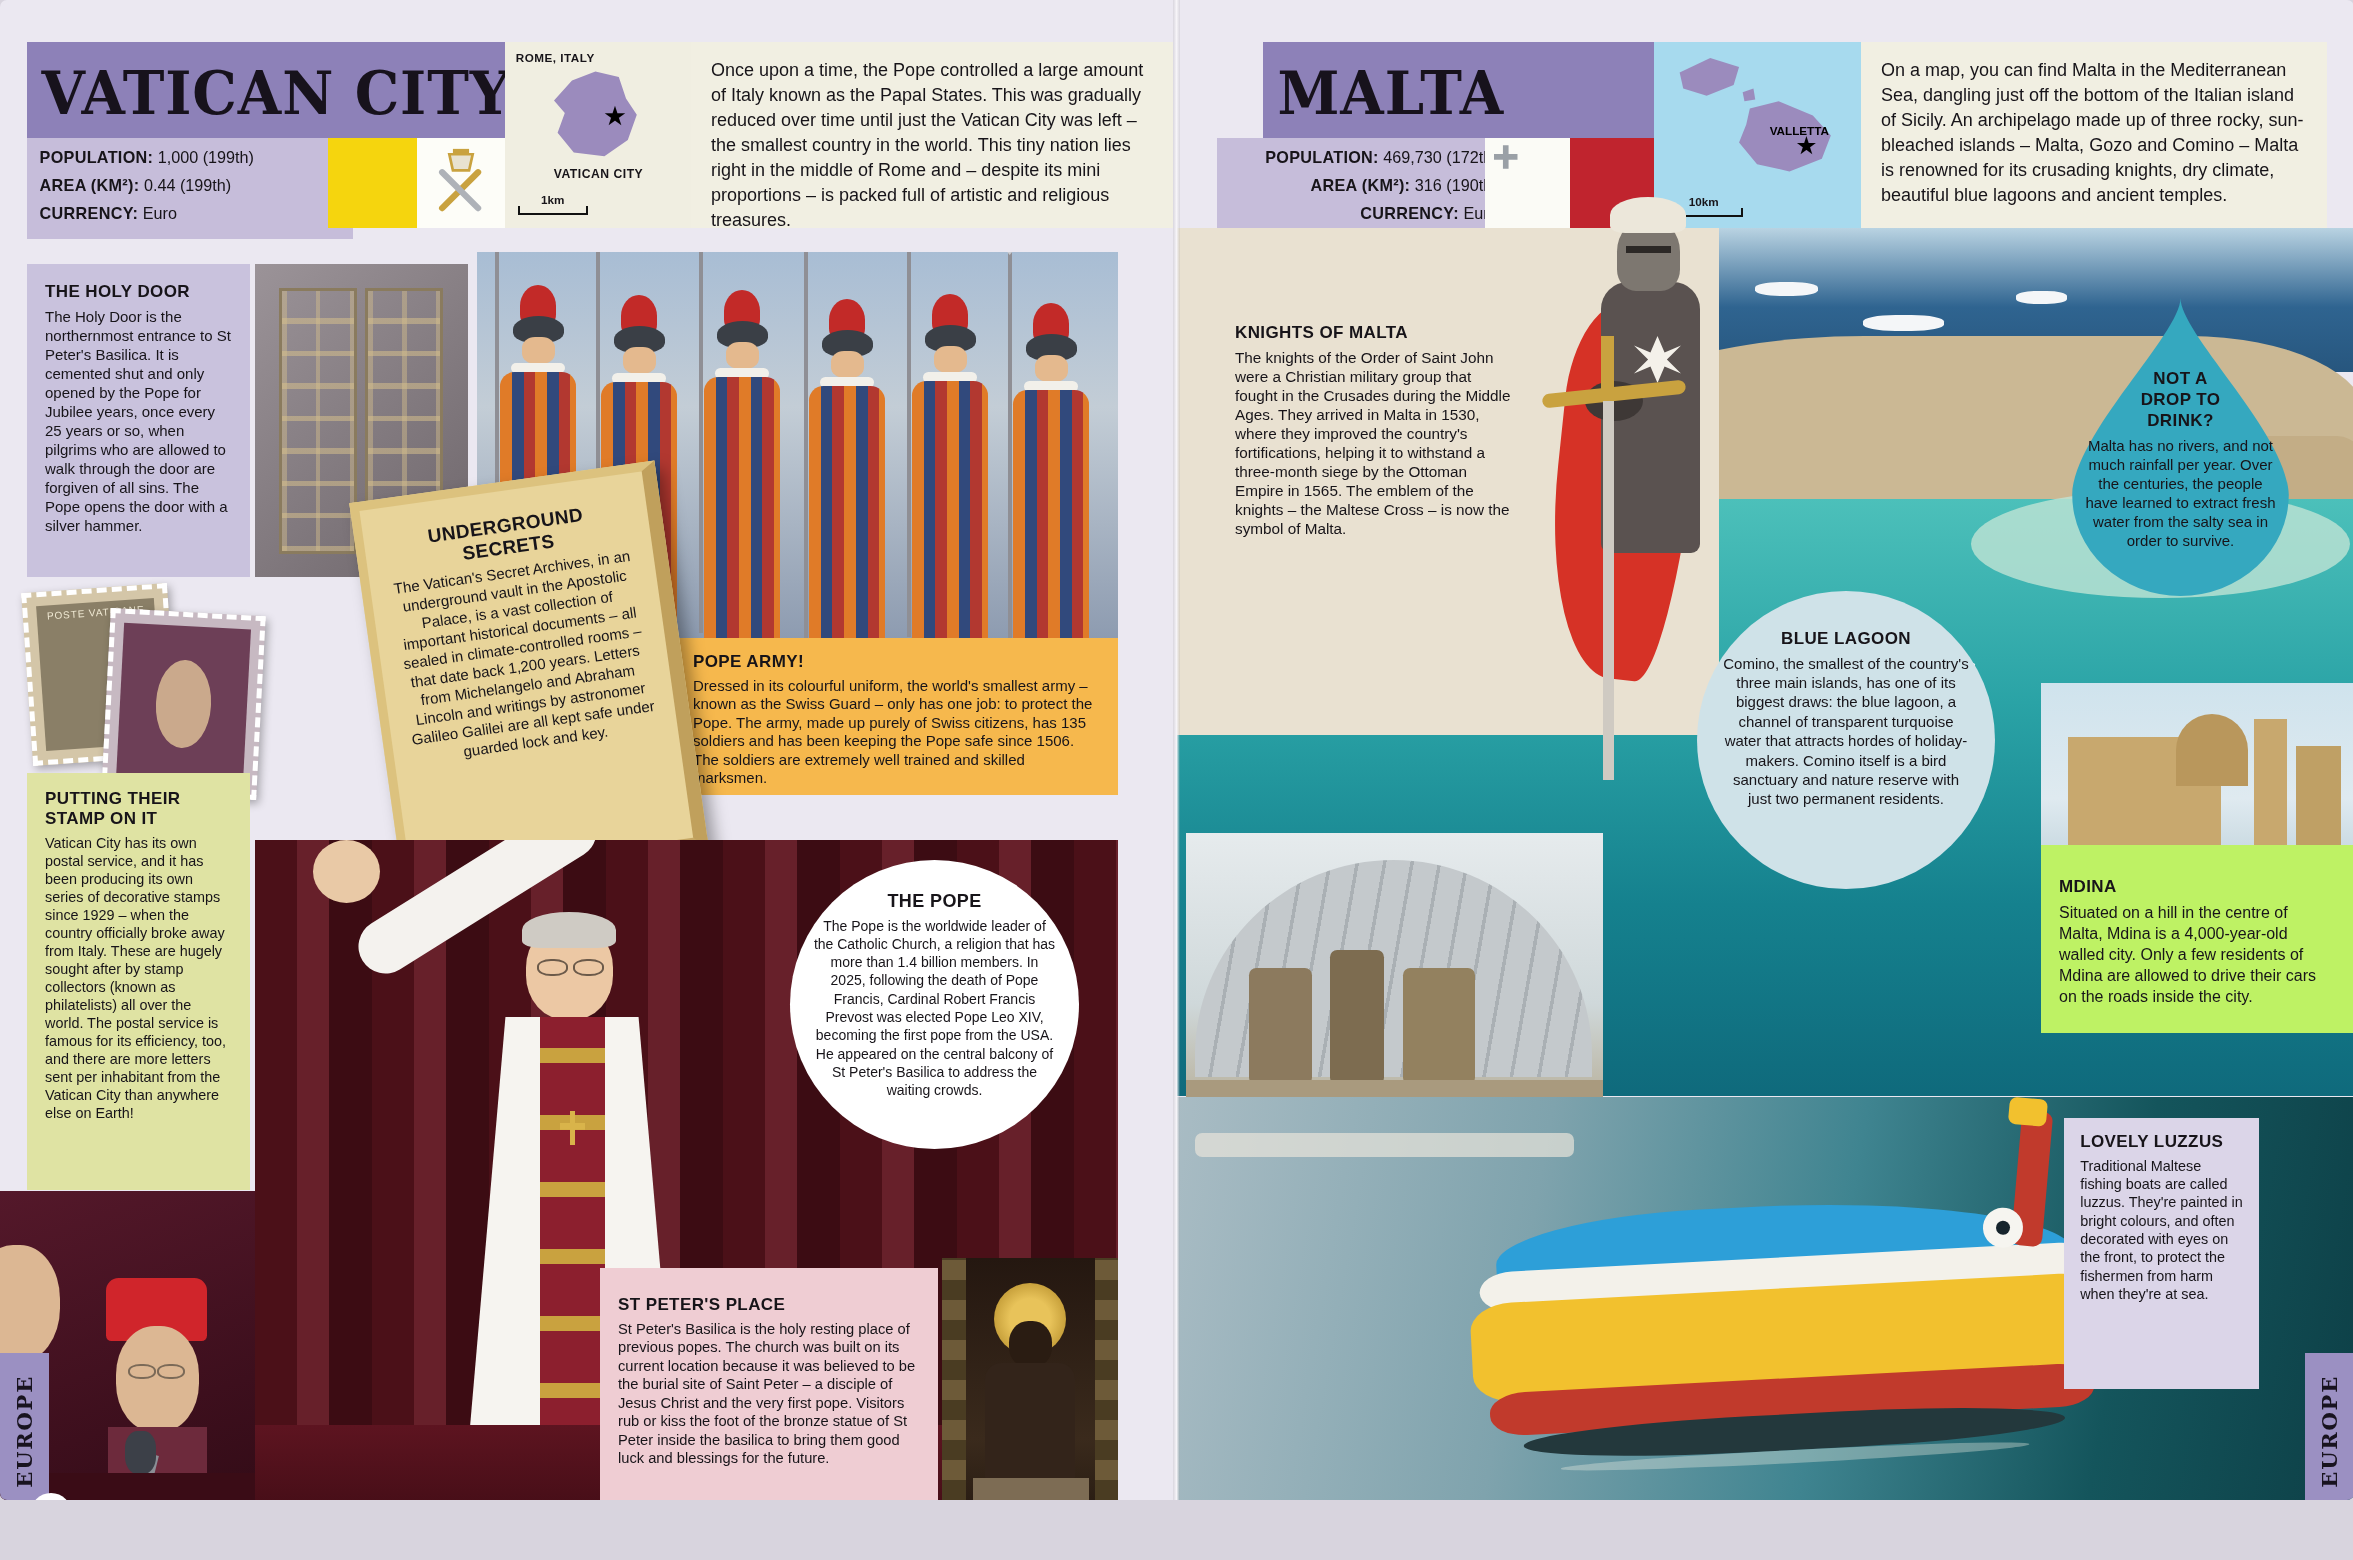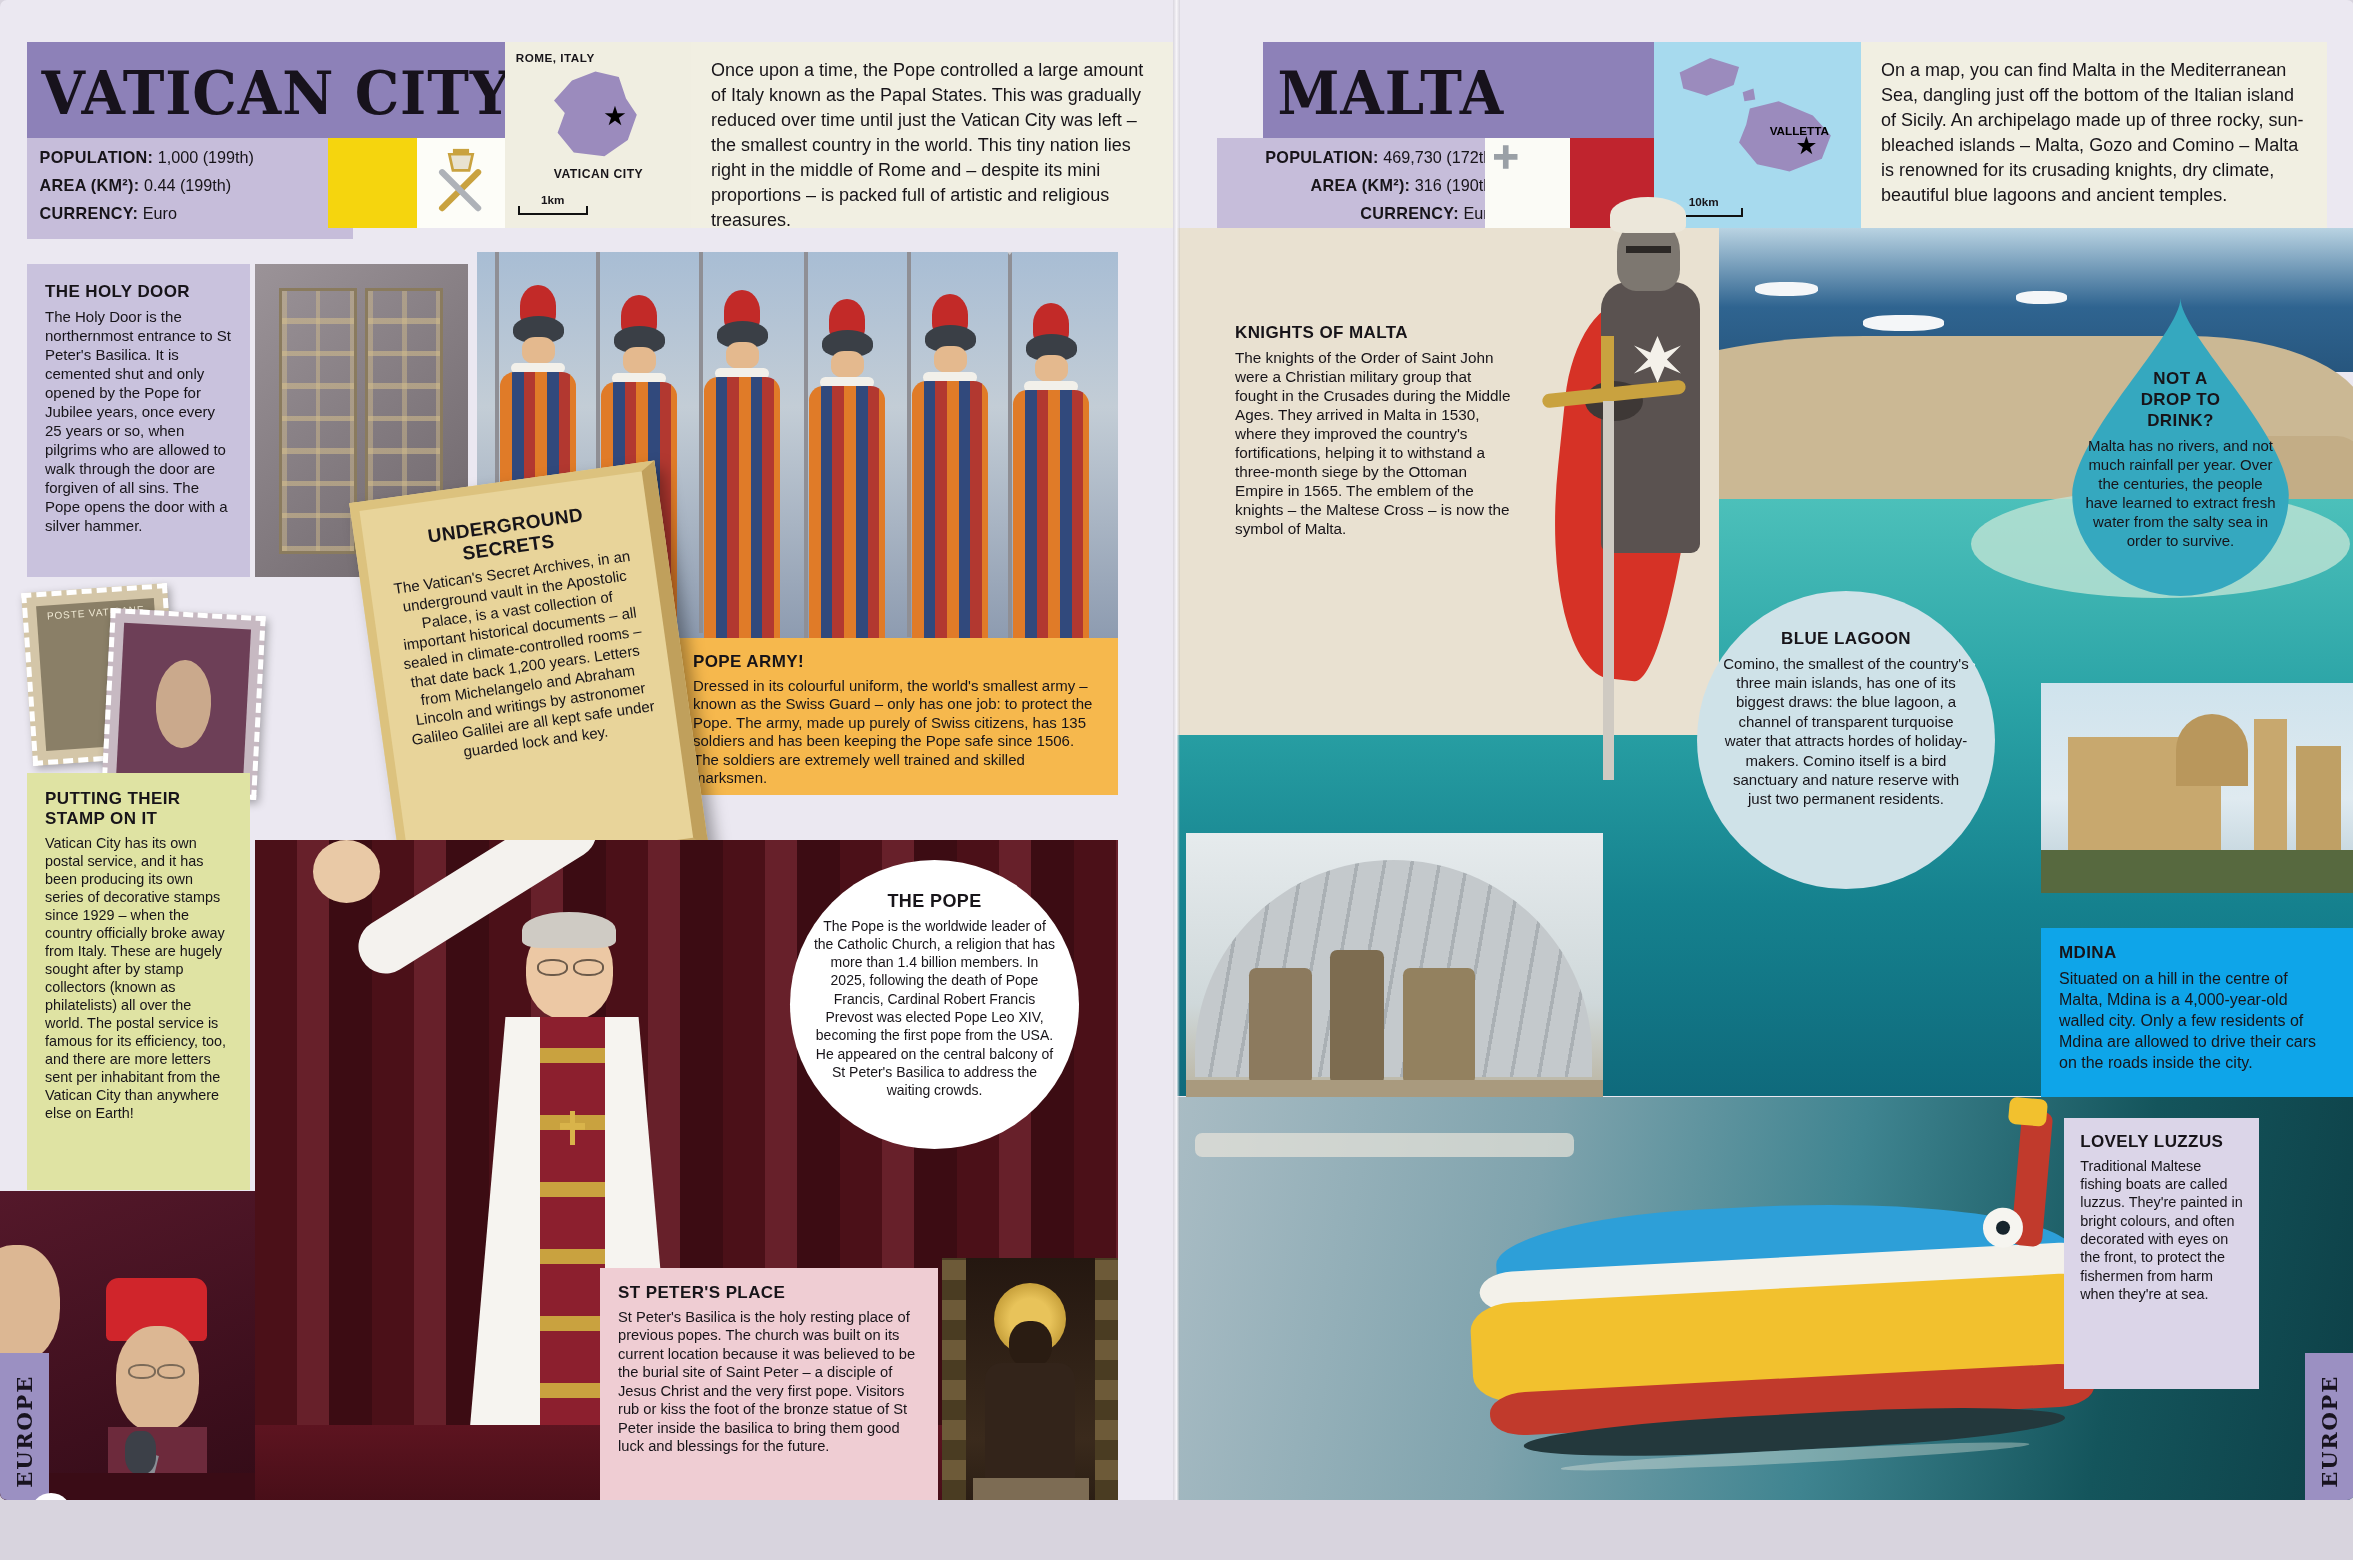--- a/index.html
+++ b/index.html
@@ -38,21 +38,21 @@
           box-sizing:border-box;padding:23.5px 16.2px;text-align:center;box-shadow:7.2px 9px 16.2px rgba(0,0,0,.35);}
   #tablet .block-title{font-size:19px;}
   #tablet .block-body{font-size:15px;line-height:19px;}
   #stamp-block{left:27px;top:773px;width:223px;height:417px;background:#dfe3a3;padding:16.2px 18px;box-sizing:border-box;}
   #stamp-block .block-body{font-size:14.4px;line-height:18px;}
   #pope-photo{left:255px;top:840px;width:863px;height:720px;overflow:hidden;
               background:repeating-linear-gradient(90deg,#4b1018 0 42px,#67202a 42px 74px,#3c0c13 74px 117px);}
   #pope-circle{left:790px;top:860px;width:289px;height:289px;background:#fff;border-radius:50%;
                text-align:center;box-sizing:border-box;padding:31px 23.5px;}
   #pope-circle .block-body{font-size:14px;line-height:18.3px;}
-  #stpeters-block{left:600px;top:1268px;width:338px;height:235px;background:#efcdd3;padding:15px 18px;box-sizing:border-box;}
+  #stpeters-block{left:600px;top:1268px;width:338px;height:235px;background:#efcdd3;padding:27px 18px;box-sizing:border-box;}
   #stpeters-block .block-body{font-size:14.7px;line-height:18.5px;}
   #statue-photo{left:942px;top:1258px;width:176px;height:302px;background:linear-gradient(180deg,#241710 0,#3a2a1c 60%,#1c120c 100%);overflow:hidden;}
   #cardinals-photo{left:0;top:1191px;width:255px;height:369px;background:linear-gradient(160deg,#54182a 0,#3d0f1d 60%,#2e0a14 100%);overflow:hidden;}
   
   .europe-tab{width:49px;height:157px;background:#9b90c2;display:flex;align-items:center;justify-content:center;}
   .europe-tab span{writing-mode:vertical-rl;transform:rotate(180deg);font-family:"DejaVu Serif",serif;
                    font-weight:900;font-size:21px;letter-spacing:1.8px;color:#18131f;}
   .pagenum{width:42px;height:42px;background:#fff;border-radius:50%;display:flex;align-items:center;justify-content:center;
            font-family:"DejaVu Serif",serif;font-weight:900;font-size:21px;}
   
@@ -66,21 +66,21 @@
   #knights-text{left:1227px;top:323px;width:280px;margin-left:8px;}
   #knights-text .block-body{font-size:15.3px;line-height:19px;}
   #drop-wrap{left:2065px;top:298px;width:231px;height:298px;}
   #drop-text{left:2083px;top:368px;width:195px;text-align:center;}
   #drop-text .block-title{font-size:17px;line-height:21px;}
   #drop-text .block-body{font-size:15px;line-height:19px;}
   #lagoon-circle{left:1697px;top:591px;width:298px;height:298px;border-radius:50%;background:#cfe2e8;
                  text-align:center;box-sizing:border-box;padding:38px 25px;}
   #lagoon-circle .block-body{font-size:15px;line-height:19.4px;}
   #mdina-photo{left:2041px;top:683px;width:312px;height:210px;background:linear-gradient(180deg,#cfe3ed 0,#dfeaf0 55%,#b9cdd6 100%);overflow:hidden;}
-  #mdina-block{left:2041px;top:928px;width:312px;height:188px;background:#0ea5e9;padding:15px 18px;box-sizing:border-box;}
+  #mdina-block{left:2041px;top:845px;width:312px;height:188px;background:#bef264;padding:32px 18px;box-sizing:border-box;}
   #mdina-block .block-body{font-size:16px;line-height:21px;}
   #temple-photo{left:1186px;top:833px;width:417px;height:285px;background:linear-gradient(180deg,#e6ebed 0,#cfd8da 60%,#b5ab93 100%);overflow:hidden;}
   #ancient-block{left:1223px;top:1125px;width:383px;height:181px;background:#ffffff;padding:14.4px 18px;box-sizing:border-box;}
   #ancient-block .block-body{font-size:14.7px;line-height:19.7px;}
   #sea-photo{left:1177px;top:1097px;width:1177px;height:464px;overflow:hidden;
              background:linear-gradient(100deg,#a9bcc4 0,#7fa3ad 30%,#3f8490 55%,#14555c 78%,#0d3f46 100%);}
   #luzzus-block{left:2064px;top:1118px;width:195px;height:271px;background:#dbd5e8;padding:14.4px 16.2px;box-sizing:border-box;}
   #luzzus-block .block-body{font-size:14.4px;line-height:18.3px;}
   
   .door-panel{position:absolute;top:23.5px;width:78px;height:266px;background:linear-gradient(180deg,#6b5f4c,#4e4436);

